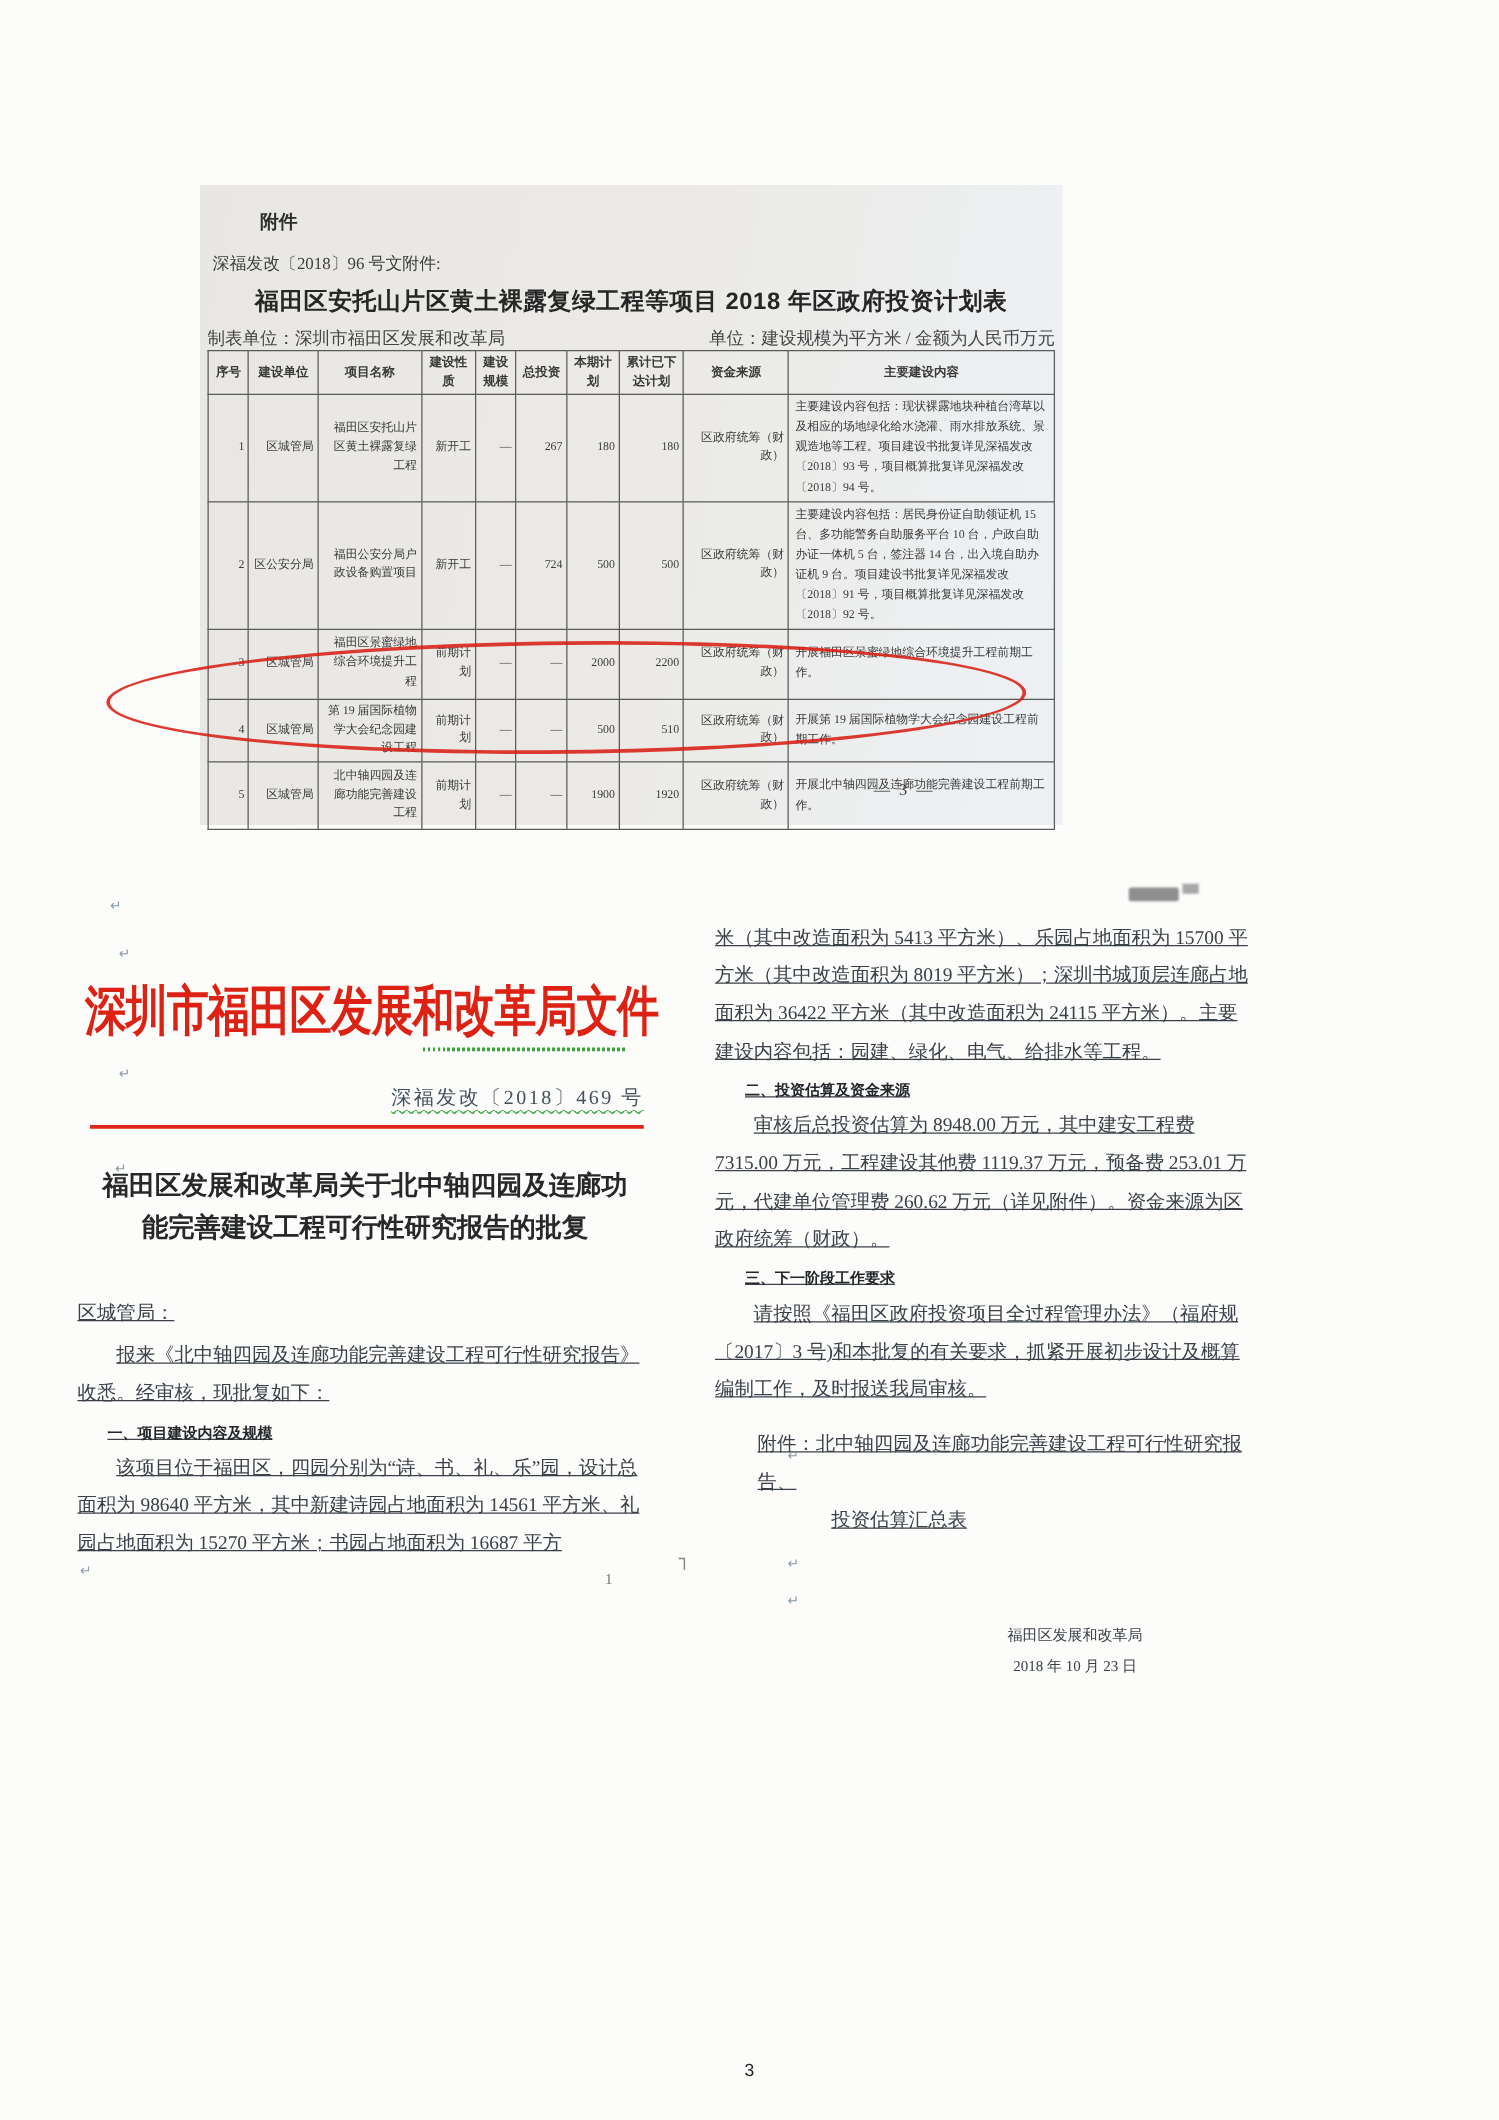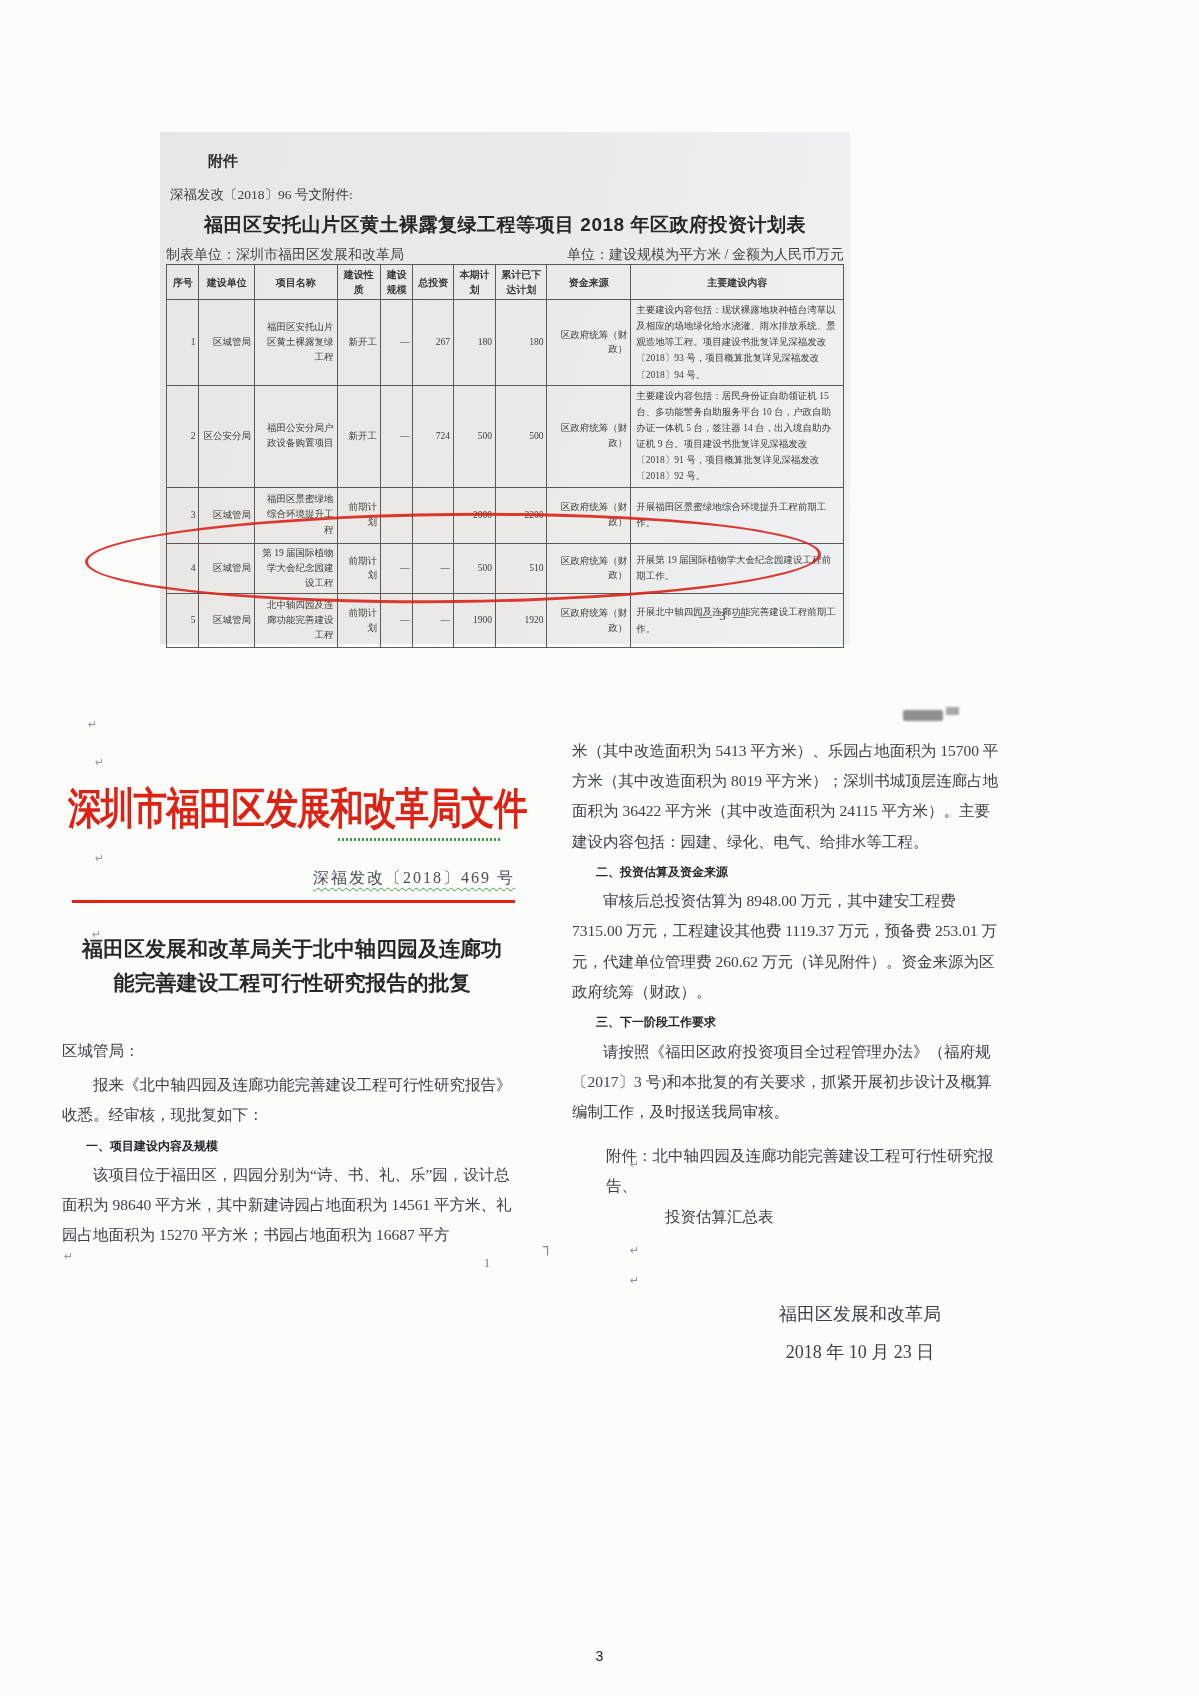--- a/index.html
+++ b/index.html
@@ -1,21 +1,21 @@
 <!DOCTYPE html>
 <html><head>
 <meta charset="utf-8">
 <style>
   html,body{margin:0;padding:0;}
   body{background:#ffffff;}
   .page{position:relative;width:1199px;height:1696px;background:#fcfcfb;overflow:hidden;
         font-family:"Liberation Serif","DejaVu Serif",serif;color:#333;}
 
   
-  .scan-sheet{position:absolute;left:160px;top:132px;width:690px;height:512px;
+  .scan-sheet{position:absolute;left:160px;top:148px;width:690px;height:512px;
     background:linear-gradient(100deg,#e8e7e3 0%,#ebeae6 55%,#edeff1 85%,#eef1f4 100%);
     color:#3a3a3a;}
   .scan-attach-label{position:absolute;left:48px;top:20px;font-size:15px;font-weight:bold;
     font-family:"Liberation Sans","DejaVu Sans",sans-serif;color:#2e2e2e;}
   .scan-docref{position:absolute;left:10px;top:54px;font-size:13.5px;color:#3d3d3d;}
   .scan-title{position:absolute;left:0;top:80px;width:100%;text-align:center;font-size:19px;
     font-weight:bold;letter-spacing:.5px;color:#262626;
     font-family:"Liberation Sans","DejaVu Sans",sans-serif;}
   .scan-meta{position:absolute;left:6px;top:114px;width:678px;display:flex;
     justify-content:space-between;font-size:14px;color:#444;}
@@ -30,21 +30,21 @@
   col.c-nature{width:6.4%;} col.c-scale{width:4.8%;} col.c-inv{width:6.0%;}
   col.c-cur{width:6.2%;} col.c-acc{width:7.6%;} col.c-fund{width:12.4%;} col.c-main{width:31.4%;}
   .scan-pageno{position:absolute;right:102px;top:476px;font-size:13px;color:#3c3c3c;letter-spacing:2px;}
 
   
   .red-ellipse{position:absolute;left:85px;top:513px;width:730px;height:84px;
     border:3px solid rgba(216,32,22,.88);border-radius:50%;transform:rotate(-.6deg);
     pointer-events:none;}
 
   
-  .doc-text{font-size:15.5px;line-height:1.95;color:#3b4149;}
+  .doc-text{font-size:15.5px;line-height:1.95;color:#3b4149;text-decoration:underline;}
   .pilcrow{position:absolute;font-size:11px;color:#8a97a8;
     font-family:"DejaVu Sans",sans-serif;}
   .agency-header{position:absolute;left:68px;top:780px;width:452px;
     font-size:43px;font-weight:bold;color:#dd2112;white-space:nowrap;
     transform:scaleX(.78);transform-origin:left center;letter-spacing:-1px;
     font-family:"Liberation Serif","DejaVu Serif",serif;}
   .squiggle-line{position:absolute;left:338px;top:838px;width:162px;height:3px;
     background-image:repeating-linear-gradient(90deg,#3aa53a 0 2px,transparent 2px 4px);}
   .doc-number{position:absolute;left:70px;top:868px;width:445px;text-align:right;
     font-size:16px;letter-spacing:2px;color:#44505c;
@@ -56,21 +56,21 @@
   .col-left{position:absolute;left:62px;top:1036px;width:460px;}
   .col-right{position:absolute;left:572px;top:736px;width:430px;}
   .para{text-indent:2em;margin:0 0 2px 0;}
   .para-noindent{text-indent:0;margin:0 0 2px 0;}
   .sec-heading{font-weight:bold;color:#23262a;text-indent:2em;margin:4px 0 2px 0;
     font-family:"Liberation Sans","DejaVu Sans",sans-serif;font-size:12px;}
   .salutation{margin:0 0 4px 0;}
   .attach-note{margin:14px 0 0 2.2em;text-indent:0;}
   .attach-note2{margin:0 0 0 6em;text-indent:0;}
   .signature-block{position:absolute;left:770px;top:1296px;width:180px;text-align:center;
-    font-size:18px;color:#3b4149;line-height:2.1;}
+    font-size:12px;color:#3b4149;line-height:2.1;}
   .left-col-pageno{position:absolute;left:484px;top:1256px;font-size:12px;color:#777;}
   .smudge{position:absolute;left:903px;top:710px;width:40px;height:11px;background:#8f8f8f;
     filter:blur(1px);border-radius:2px;}
   .smudge2{position:absolute;left:946px;top:707px;width:13px;height:8px;background:#a8a8a8;
     filter:blur(1px);}
   .corner-mark{position:absolute;left:543px;top:1238px;font-size:15px;color:#8a8a8a;
     font-family:"DejaVu Sans",sans-serif;}
   .bottom-pageno{position:absolute;left:0;top:1648px;width:100%;text-align:center;
     font-size:14px;color:#222;font-family:"Liberation Sans","DejaVu Sans",sans-serif;}
 </style>

